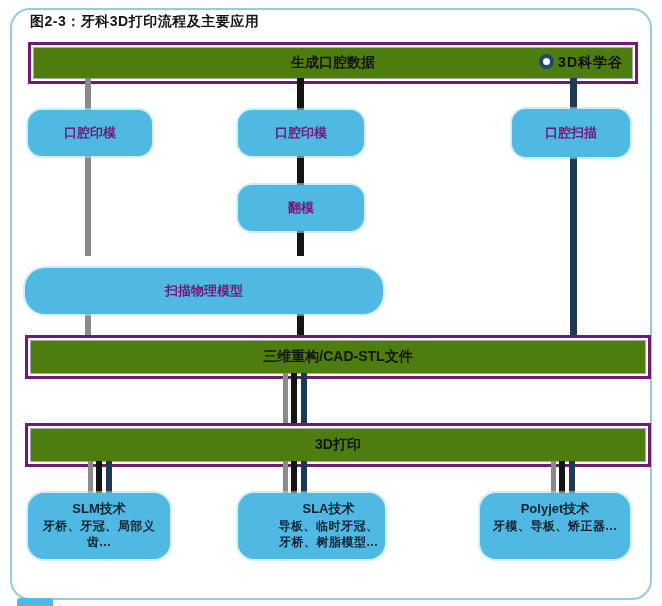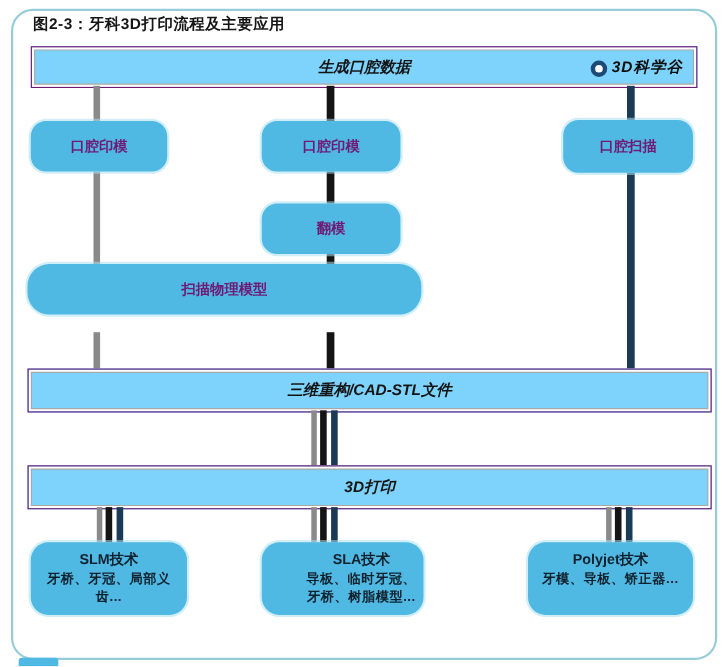--- a/index.html
+++ b/index.html
@@ -11,46 +11,46 @@
   .frame{
     position:absolute;left:10px;top:8px;width:638px;height:588px;
     border:2px solid var(--frame-border,#96ccd9);border-radius:20px;background:#fff;
   }
   .caption{
     position:absolute;left:30px;top:13px;font-size:14px;font-weight:bold;color:#151515;
     letter-spacing:0.5px;white-space:nowrap;
   }
   
   .bar{
-    position:absolute;background:#7dd3fc;border:1px solid #701a75;
+    position:absolute;background:#4d7c0f;border:3px solid #701a75;
     box-shadow:inset 0 0 0 2px #ffffff, inset 0 0 0 3px #a8a8a8;
     display:flex;align-items:center;justify-content:center;
-    font-weight:bold;font-size:14px;color:#141414;font-style:italic;
+    font-weight:bold;font-size:14px;color:#141414;
   }
   .bar-top{left:28px;top:42px;width:604px;height:36px;}
   .bar-recon{left:25px;top:335px;width:620px;height:38px;}
   .bar-print{left:25px;top:423px;width:620px;height:38px;}
   
   .brand{position:absolute;right:12px;top:50%;transform:translateY(-50%);
-    display:flex;align-items:flex-end;gap:4px;}
+    display:flex;align-items:flex-start;gap:4px;}
   .brand-ring{width:15px;height:15px;border-radius:50%;border:4px solid #1d4a74;
     box-sizing:border-box;background:#fff;}
   .brand-name{font-size:14px;font-weight:bold;color:#0d0d0d;letter-spacing:1px;}
   
   .node{
     position:absolute;background:var(--node-fill,#4fb8e3);border-radius:14px;
     display:flex;align-items:center;justify-content:center;
     font-weight:bold;font-size:13px;color:#701a75;
     box-shadow:0 0 0 2px rgba(170,224,243,0.55);
   }
   .n-r1l{left:28px;top:110px;width:124px;height:46px;}
   .n-r1m{left:238px;top:110px;width:126px;height:46px;}
   .n-r1r{left:512px;top:109px;width:118px;height:48px;}
   .n-remold{left:238px;top:185px;width:126px;height:46px;}
-  .n-scan{left:25px;top:240px;width:358px;height:46px;border-radius:20px;}
+  .n-scan{left:25px;top:268px;width:358px;height:46px;border-radius:20px;}
   
   .node-out{
     position:absolute;background:var(--node-fill,#4fb8e3);border-radius:16px;
     top:493px;height:66px;box-sizing:border-box;padding:7px 6px 0 6px;
     text-align:center;color:#10222e;
     box-shadow:0 0 0 2px rgba(170,224,243,0.55);
   }
   .n-slm{left:28px;width:142px;}
   .n-sla{left:238px;width:147px;padding-left:40px;}
   .n-pj{left:480px;width:150px;}

